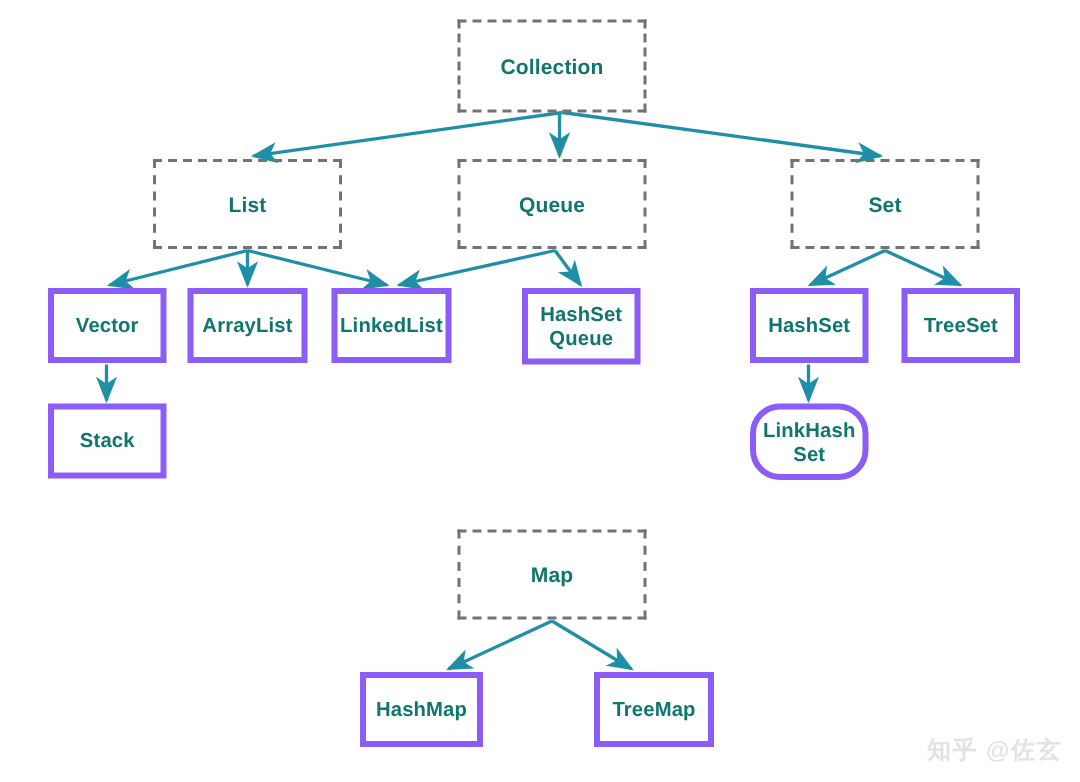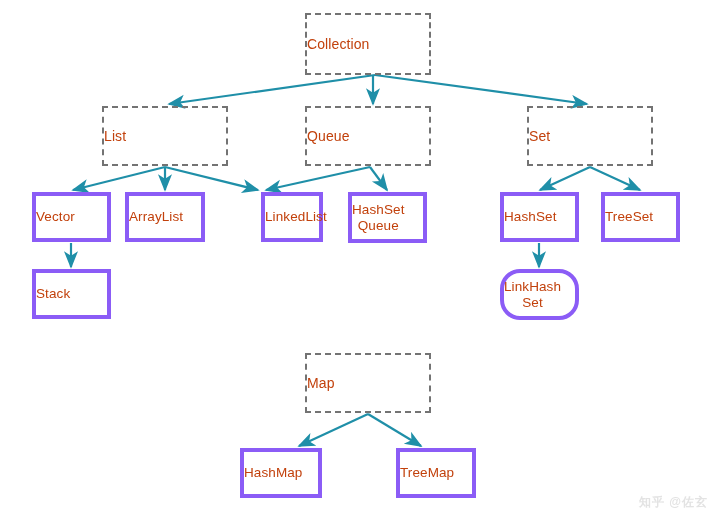--- a/index.html
+++ b/index.html
@@ -23,23 +23,24 @@
     top: 0;
     width: 720px;
     height: 521px;
     pointer-events: none;
   }
   .node {
     position: absolute;
     box-sizing: border-box;
     display: flex;
     align-items: center;
+    justify-content: center;
     text-align: center;
-    color: #c2410c;
-    font-weight: normal;
+    color: #0f766e;
+    font-weight: bold;
     font-size: 13.5px;
     line-height: 1.18;
     letter-spacing: 0.1px;
     background: transparent;
   }
   .node.iface {
     border: 2px dashed #737373;
     font-size: 14px;
   }
   .node.cls {
@@ -47,21 +48,21 @@
   }
   .node .label {
     white-space: pre-line;
     display: block;
   }
   #watermark {
     position: absolute;
     right: 12px;
     bottom: 10px;
     color: #e3e3e3;
-    font-size: 12px;
+    font-size: 16px;
     font-weight: bold;
     letter-spacing: 1px;
     user-select: none;
   }
 </style>
 </head>
 <body>
 
 <div id="canvas">
 
@@ -101,21 +102,21 @@
       </div>
       <div class="node iface" style="left: 527px; top: 106px; width: 126px; height: 60px;">
         <span class="label">Set</span>
       </div>
       <div class="node cls" style="left: 32px; top: 192px; width: 79px; height: 50px;">
         <span class="label">Vector</span>
       </div>
       <div class="node cls" style="left: 125px; top: 192px; width: 80px; height: 50px;">
         <span class="label">ArrayList</span>
       </div>
-      <div class="node cls" style="left: 221px; top: 192px; width: 62px; height: 50px; margin-left: 40px;">
+      <div class="node cls" style="left: 221px; top: 192px; width: 80px; height: 50px;">
         <span class="label">LinkedList</span>
       </div>
       <div class="node cls" style="left: 348px; top: 192px; width: 79px; height: 51px;">
         <span class="label">HashSet
 Queue</span>
       </div>
       <div class="node cls" style="left: 500px; top: 192px; width: 79px; height: 50px;">
         <span class="label">HashSet</span>
       </div>
       <div class="node cls" style="left: 601px; top: 192px; width: 79px; height: 50px;">

